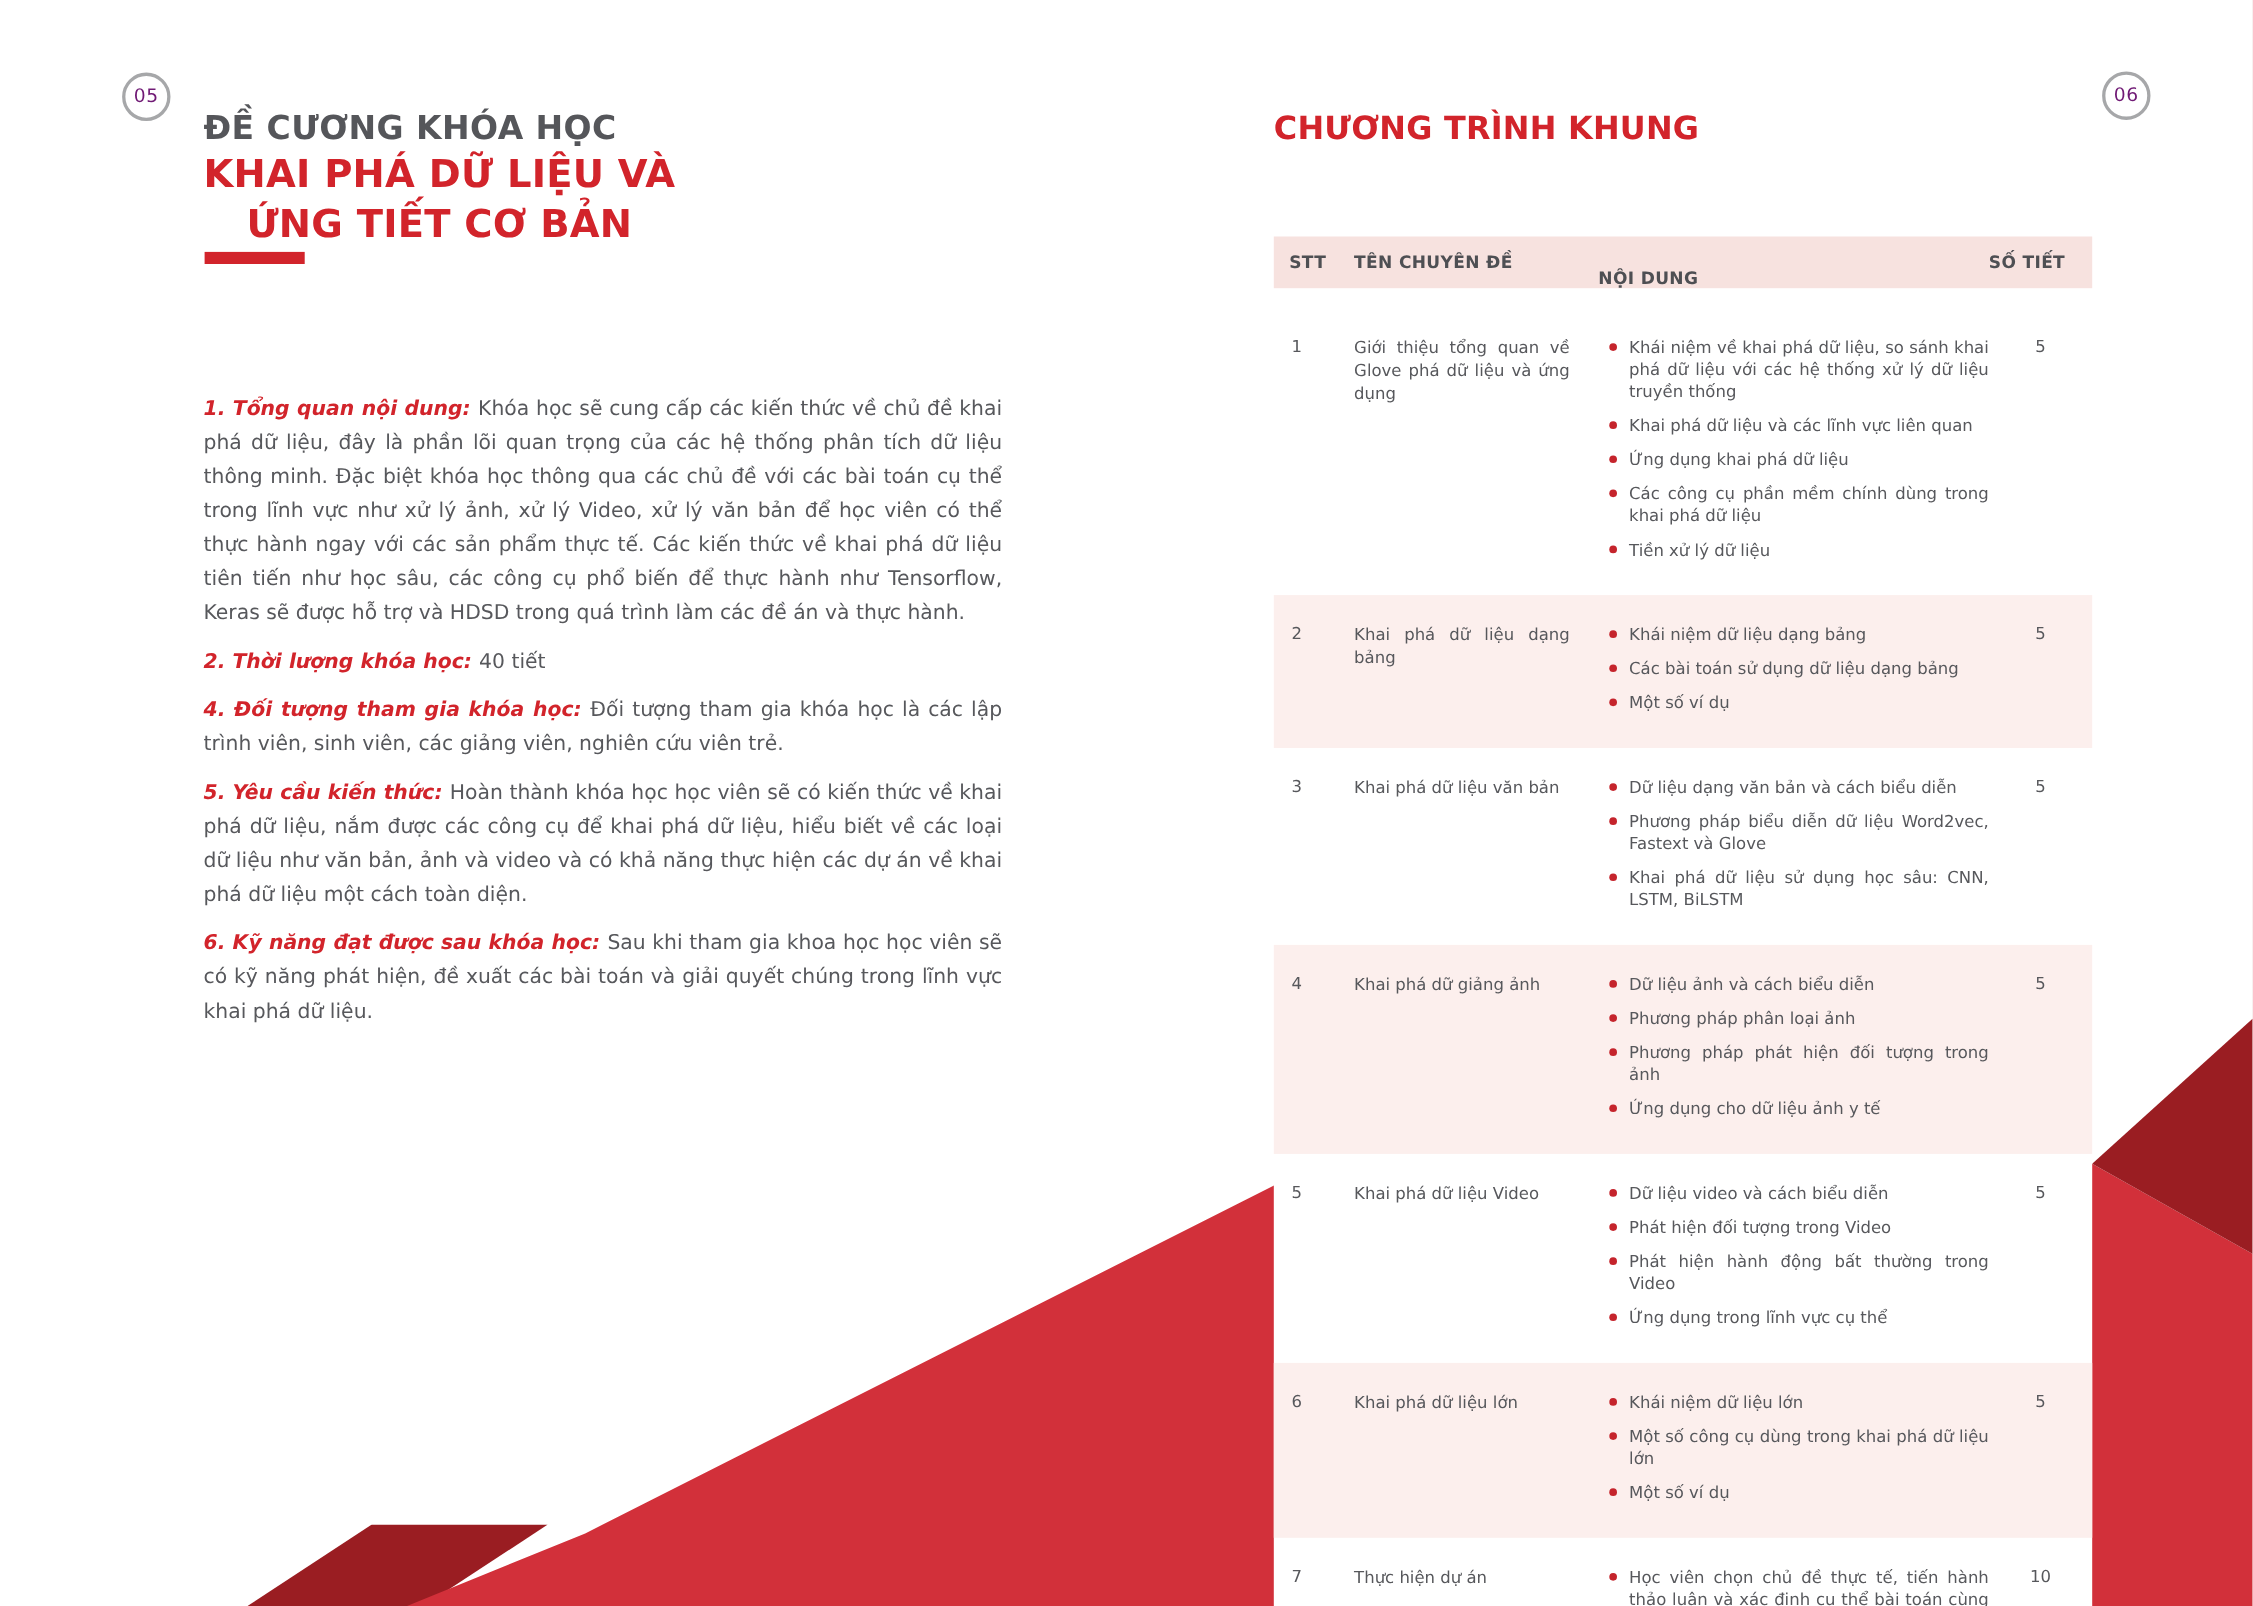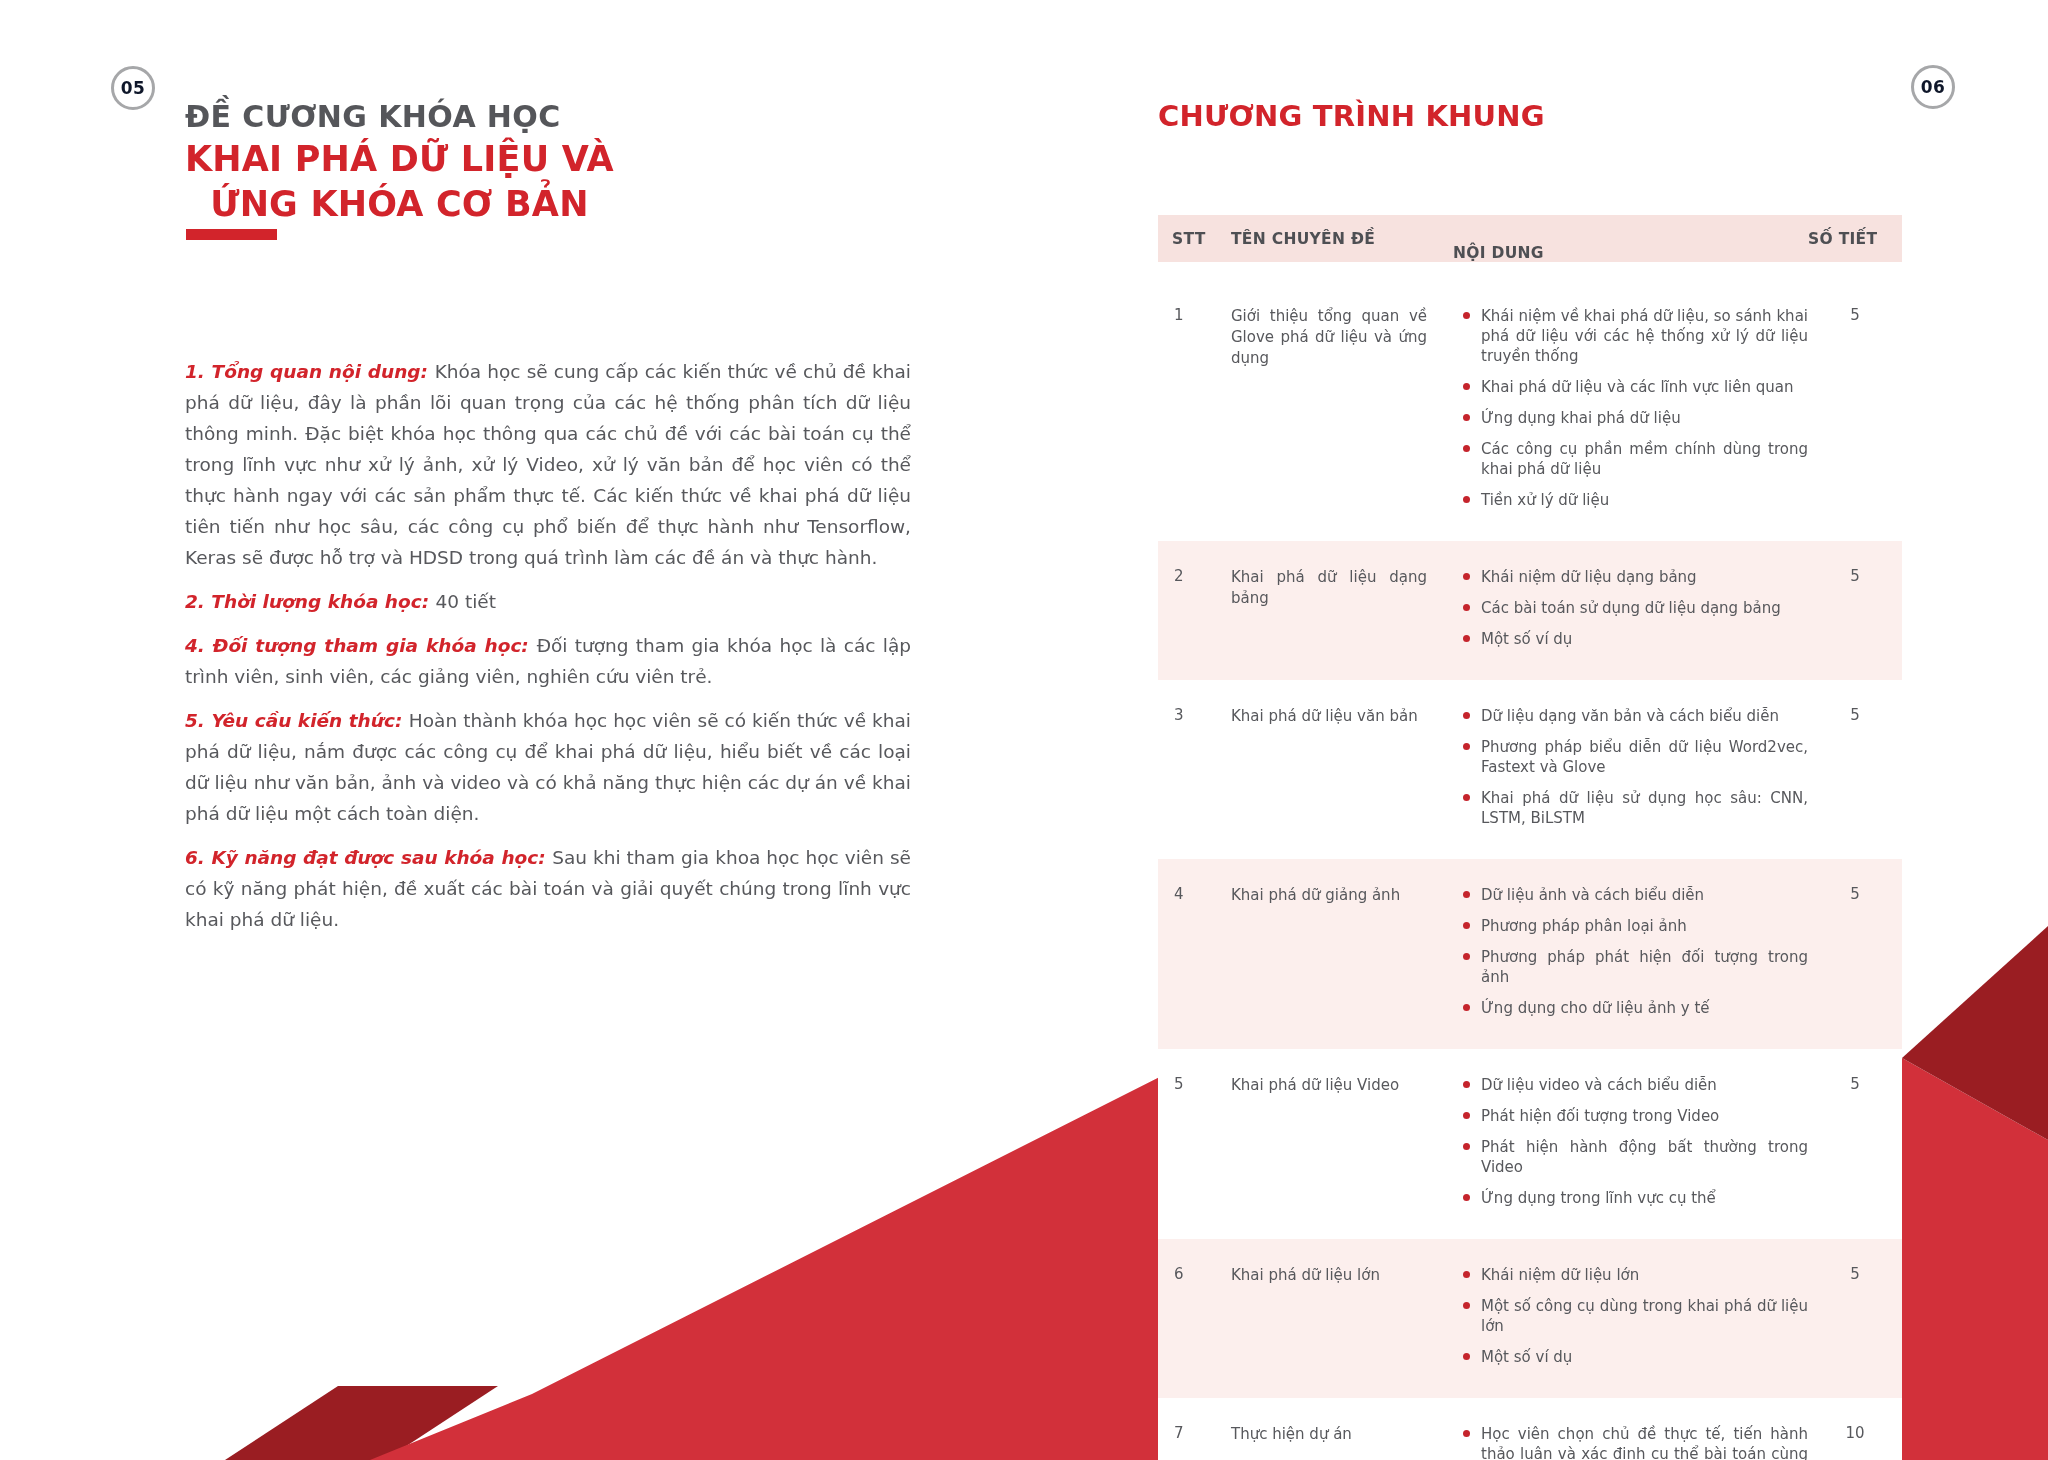--- a/index.html
+++ b/index.html
@@ -19,21 +19,21 @@
   }
   
   .shape{position:absolute;inset:0;pointer-events:none;}
   .shape-dark-left{background:var(--dark);clip-path:polygon(225px 1460px,338px 1386px,498px 1386px,385px 1460px);z-index:1;}
   .shape-bright{background:var(--bright);clip-path:polygon(370px 1460px,532px 1394px,1500px 905px,1902px 1058px,2048px 1140px,2048px 1460px);z-index:2;}
   .shape-dark-right{background:var(--dark);clip-path:polygon(2048px 926px,1902px 1058px,2048px 1140px);z-index:3;}
   
   .badge{
     position:absolute;width:44px;height:44px;border:3px solid #a6a7a9;border-radius:50%;
     display:flex;align-items:center;justify-content:center;
-    font-size:17px;font-weight:bold;color:#0f172a;letter-spacing:0.5px;z-index:4;
+    font-size:17px;font-weight:normal;color:#701a75;letter-spacing:0.5px;z-index:4;
   }
   .badge-left{left:111px;top:66px;}
   .badge-right{left:1911px;top:65px;}
   
   .lp-title-gray{
     position:absolute;left:185px;top:99px;font-size:30px;font-weight:700;
     color:#55565a;letter-spacing:0.4px;z-index:4;
   }
   .lp-title-red{
     position:absolute;left:185px;top:137px;font-size:35px;font-weight:800;
@@ -88,21 +88,21 @@
   <div class="badge badge-left">
     <span>05</span>
   </div>
   <div class="badge badge-right">
     <span>06</span>
   </div>
 
   <div class="lp-title-gray">ĐỀ CƯƠNG KHÓA HỌC</div>
   <div class="lp-title-red">
     <div>KHAI PHÁ DỮ LIỆU VÀ</div>
-    <div>ỨNG KHÓA CƠ BẢN</div>
+    <div>ỨNG TIẾT CƠ BẢN</div>
   </div>
   <div class="red-bar"></div>
   <div class="sections" id="sections">
   <p class="section">
     <span class="lead">1. Tổng quan nội dung: </span>
     <span class="s-text">Khóa học sẽ cung cấp các kiến thức về chủ đề khai phá dữ liệu, đây là phần lõi quan trọng của các hệ thống phân tích dữ liệu thông minh. Đặc biệt khóa học thông qua các chủ đề với các bài toán cụ thể trong lĩnh vực như xử lý ảnh, xử lý Video, xử lý văn bản để học viên có thể thực hành ngay với các sản phẩm thực tế. Các kiến thức về khai phá dữ liệu tiên tiến như học sâu, các công cụ phổ biến để thực hành như Tensorflow, Keras sẽ được hỗ trợ và HDSD trong quá trình làm các đề án và thực hành.</span>
   </p>
 
   <p class="section">
     <span class="lead">2. Thời lượng khóa học: </span>

